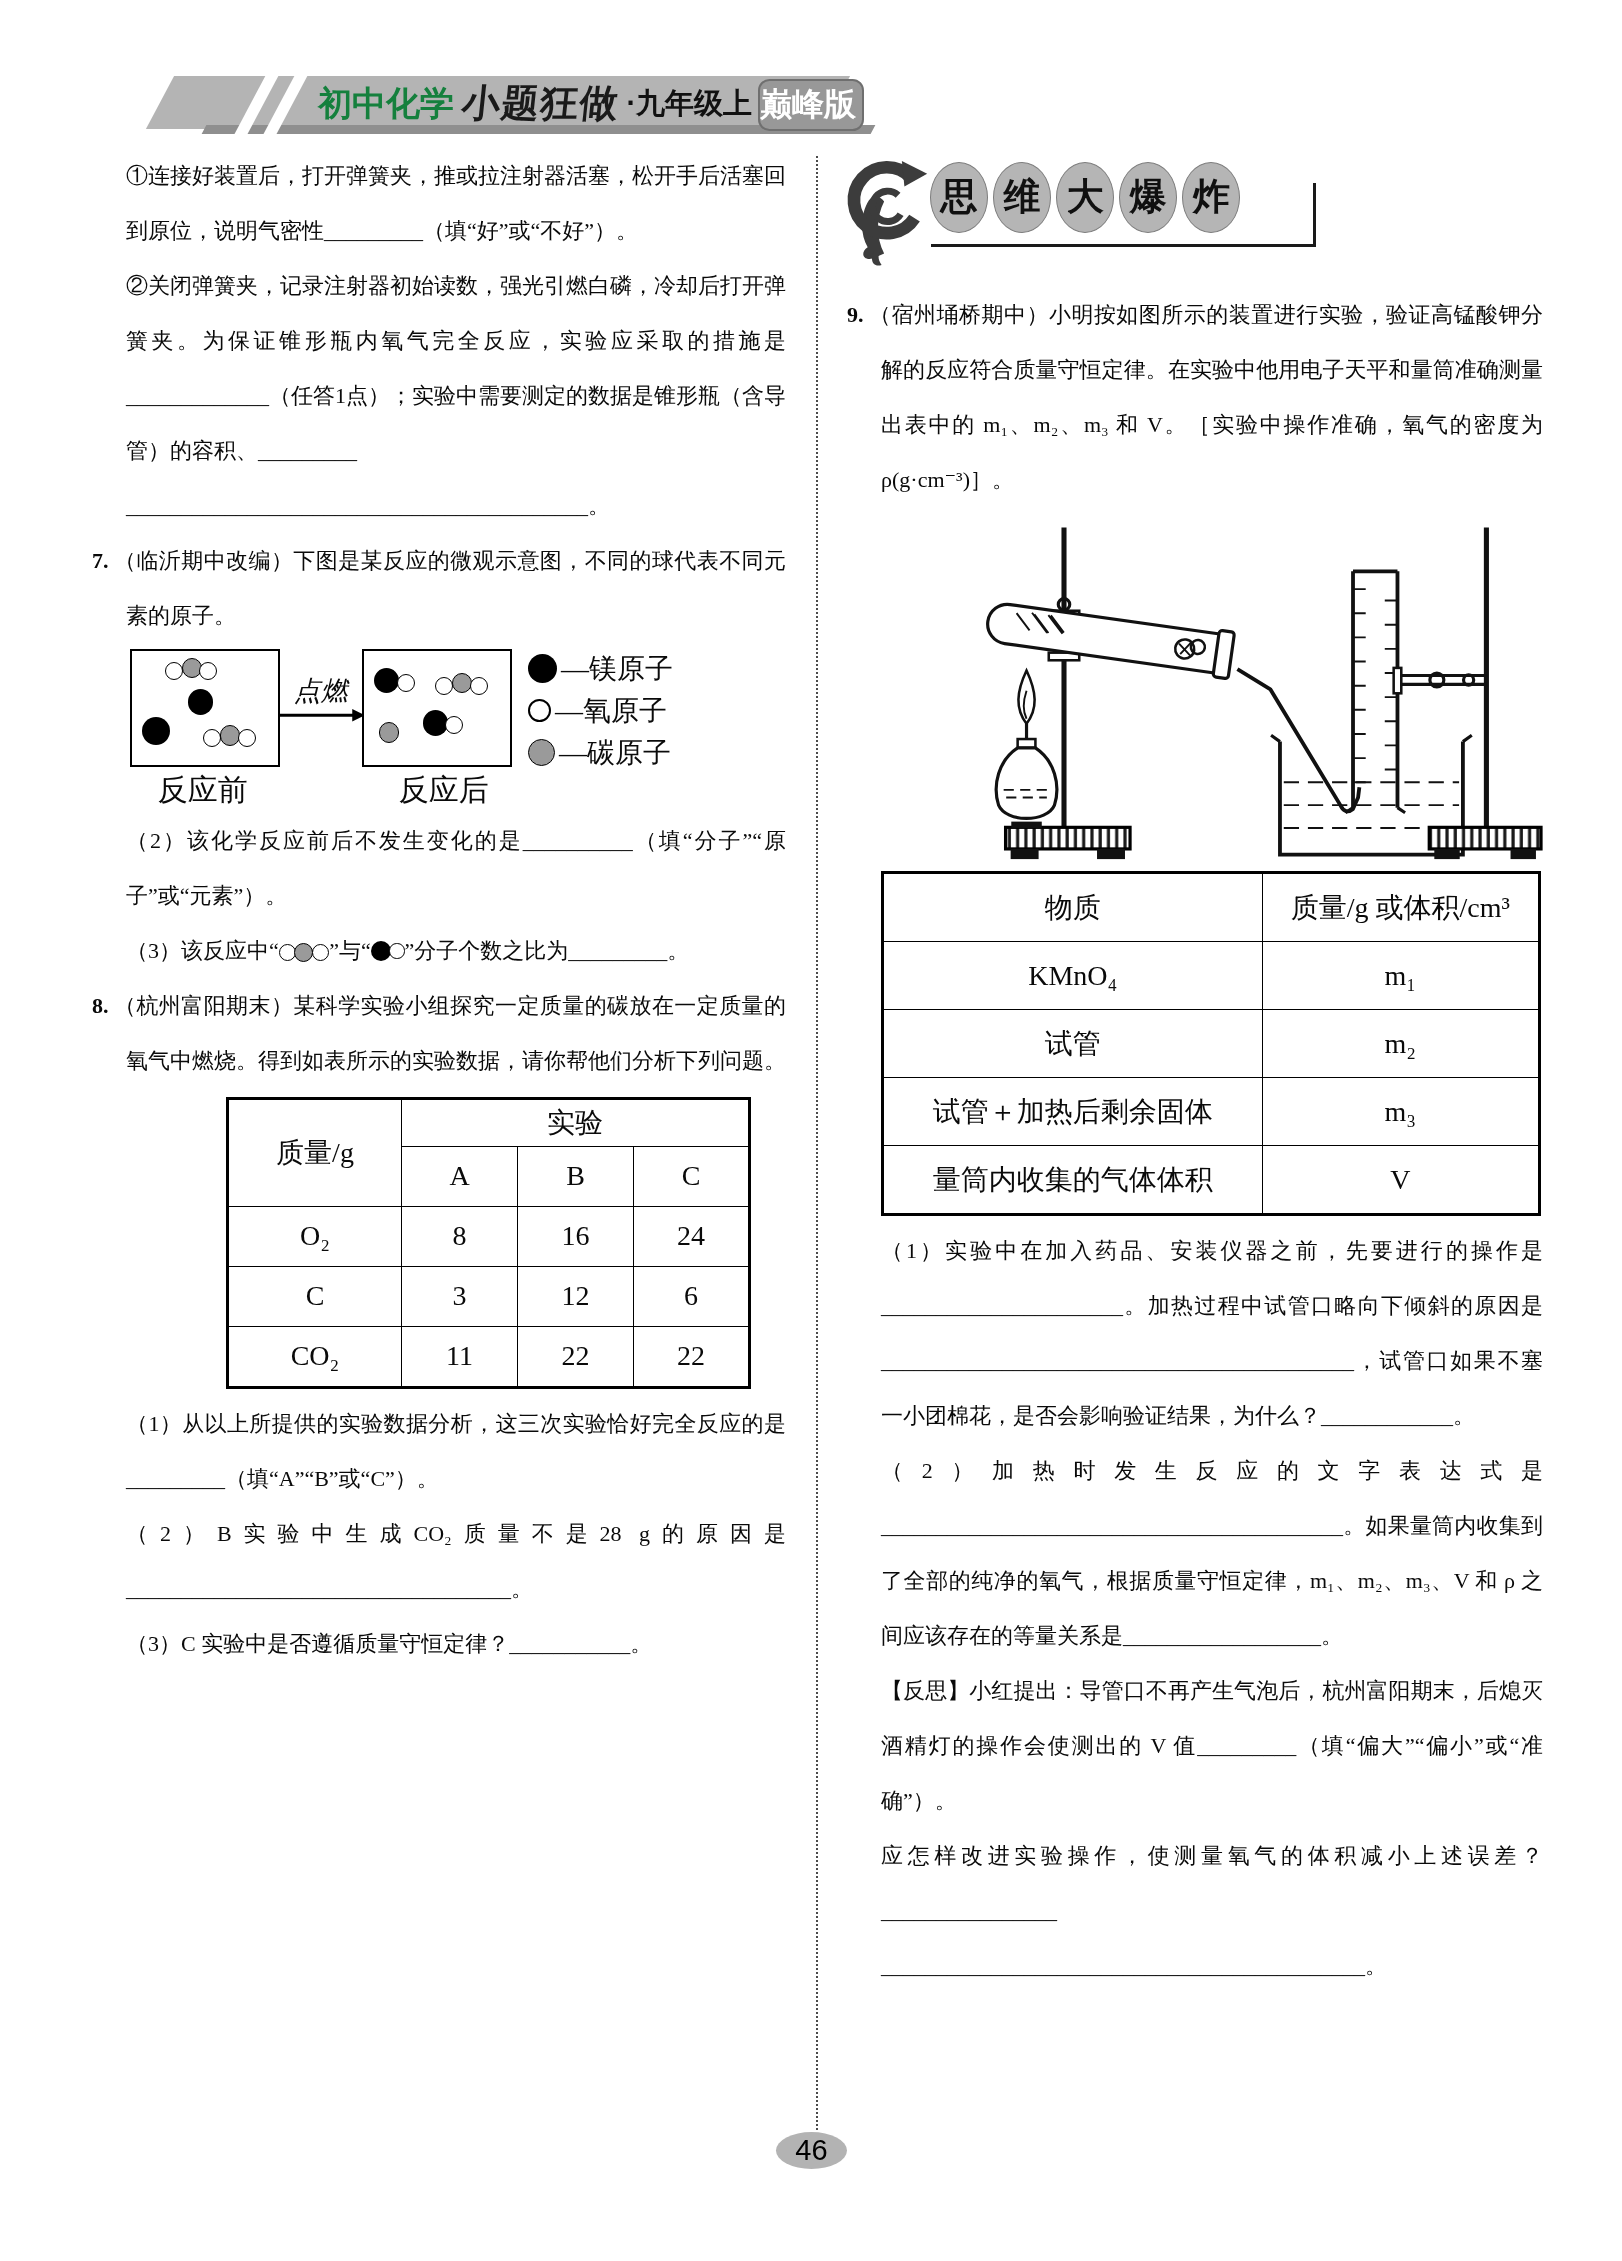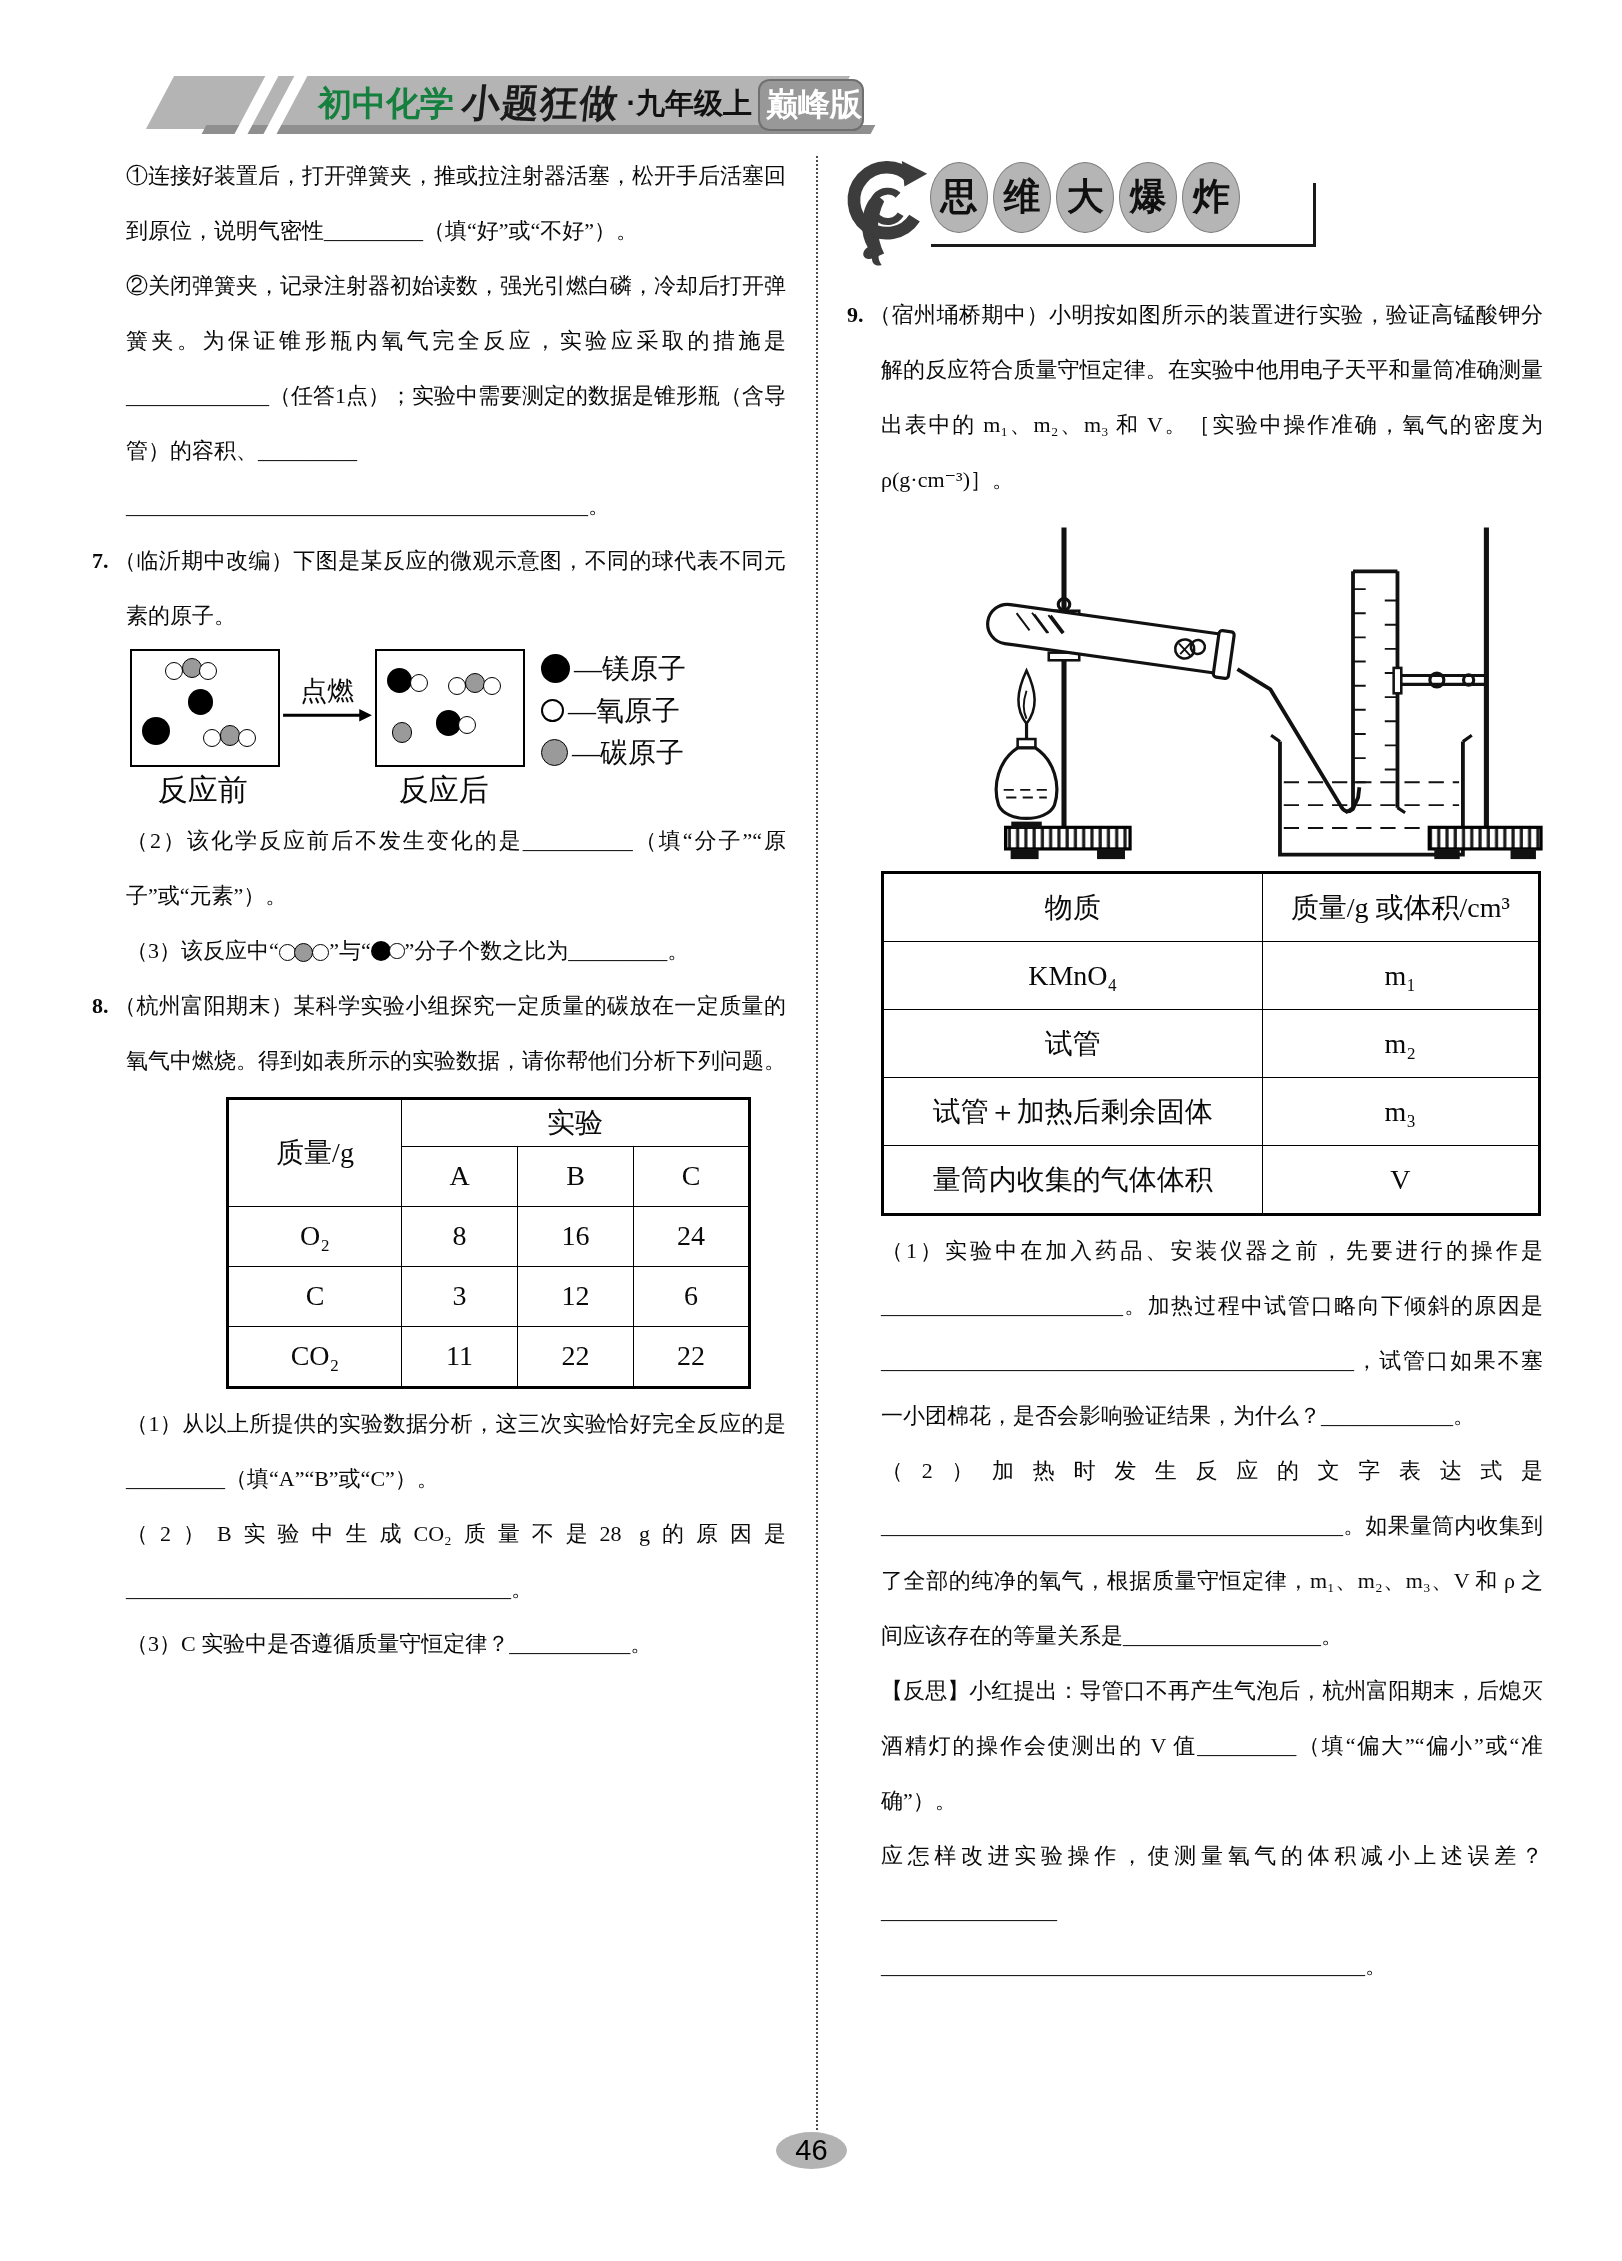--- a/index.html
+++ b/index.html
@@ -16,42 +16,42 @@
   .stripe { position:absolute; top:71px; width:12.7px; height:64px; background:#ffffff; transform:skewX(-28deg); }
   .s1 { left:251px; } .s2 { left:280px; }
   .header-text { position:absolute; left:318px; top:80px; height:47px;
           display:flex; align-items:center; gap:7.6px; white-space:nowrap;
           font-family:"Liberation Sans","DejaVu Sans",sans-serif; }
   .ht-series { font-size:34px; font-weight:bold; color:#15803d; }
   .ht-brand  { font-size:38px; font-weight:bold; color:#1a1a1a; transform:skewX(-6deg); letter-spacing:1.3px; }
   .ht-edition{ font-size:29px; font-weight:bold; color:#111; }
   .ht-badge  { position:absolute; left:440px; top:-1.3px; width:102px; height:48px;
           background:#989898; border:2.5px solid #6f6f6f; border-radius:11.4px;
-          color:#ffffff; font-size:32px; font-weight:bold; text-align:right; line-height:46px; }
+          color:#ffffff; font-size:32px; font-weight:bold; text-align:left; line-height:46px; }
   
   .divider { position:absolute; left:816px; top:156px; height:1974px; width:0;
           border-left:2.5px dotted #4a4a4a; }
   .col { position:absolute; text-align:justify; }
   .col-left  { left:126px;  top:148px; width:660px; }
   .col-right { left:881px; top:153px; width:662px; }
   p.body { margin:0; font-size:22px; line-height:55px; }
   p.q { text-indent:-34px; }
   .qnum { font-weight:bold; font-family:"Liberation Serif","DejaVu Serif",serif; padding-right:5.1px; }
   
   .moldiagram { margin:6.4px 0 2.5px 3.8px; }
   .mol-row { display:flex; align-items:flex-start; }
   .molbox { width:146px; height:114px; border:2.5px solid #000; position:relative; background:#fff; flex:0 0 auto; }
   .atom { position:absolute; border-radius:50%; box-sizing:border-box; }
   .a-black { width:28px; height:28px; background:#000; }
   .a-black.sm { width:25.4px; height:25.4px; }
   .a-white { width:20.4px; height:20.4px; background:#fff; border:2.5px solid #000; }
   .a-white.sm { width:18px; height:18px; border:1.9px solid #000; }
   .a-gray  { width:23px; height:23px; background:#9a9a9a; border:1.9px solid #000; }
   .a-gray.sm { width:20.4px; height:20.4px; }
-  .arrowcol { width:95px; flex:0 0 auto; display:flex; flex-direction:column; align-items:center; margin-top:27px; }
+  .arrowcol { width:82px; flex:0 0 auto; display:flex; flex-direction:column; align-items:center; margin-top:27px;font-style:italic; }
   .ignite { font-size:27px; line-height:30.5px; }
   .legend { margin-left:16.5px; margin-top:3px; display:flex; flex-direction:column; gap:9px; }
   .legrow { display:flex; align-items:center; gap:3.8px; font-size:28px; line-height:33px; white-space:nowrap; }
   .dot { border-radius:50%; box-sizing:border-box; flex:0 0 auto; }
   .dotb { width:29px; height:29px; background:#000; }
   .dotw { width:23px; height:23px; background:#fff; border:2.5px solid #000; }
   .dotg { width:27px; height:27px; background:#9a9a9a; border:1.9px solid #000; }
   .mol-labels { display:flex; font-size:30px; line-height:41px; }
   .mol-labels span { display:inline-block; text-align:center; }
   .blab { width:146px; } .gap150 { width:95px; } .alab { width:146px; }

